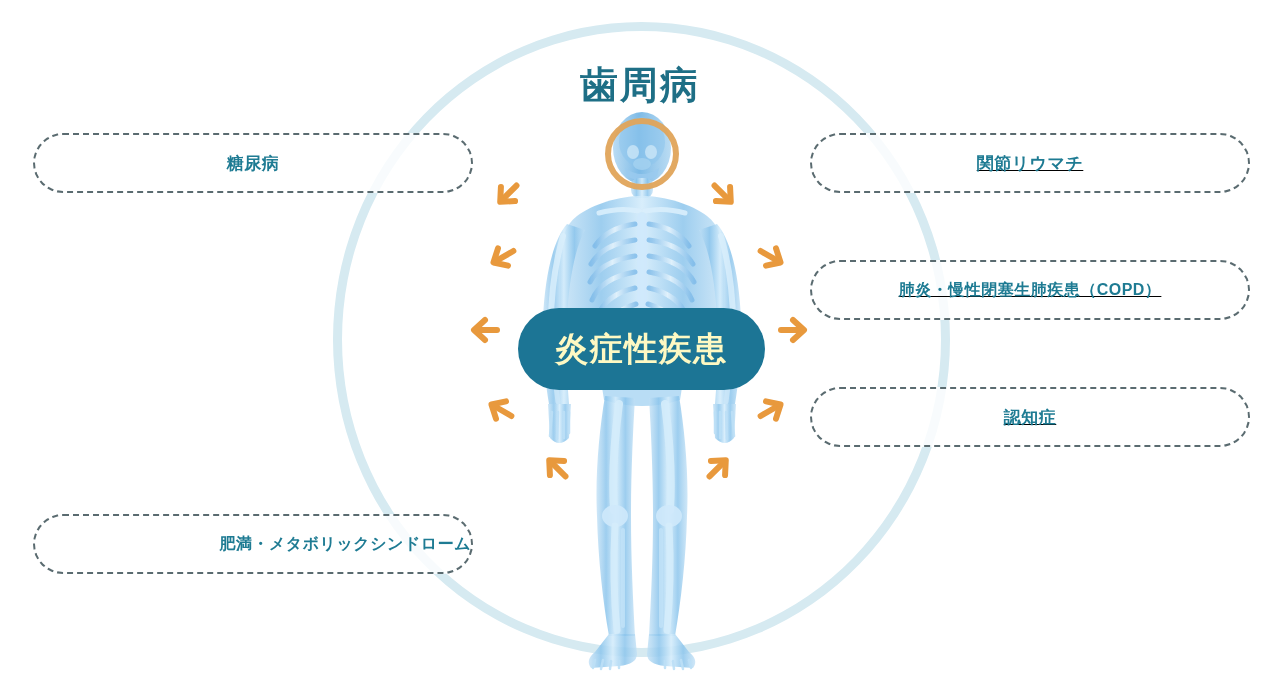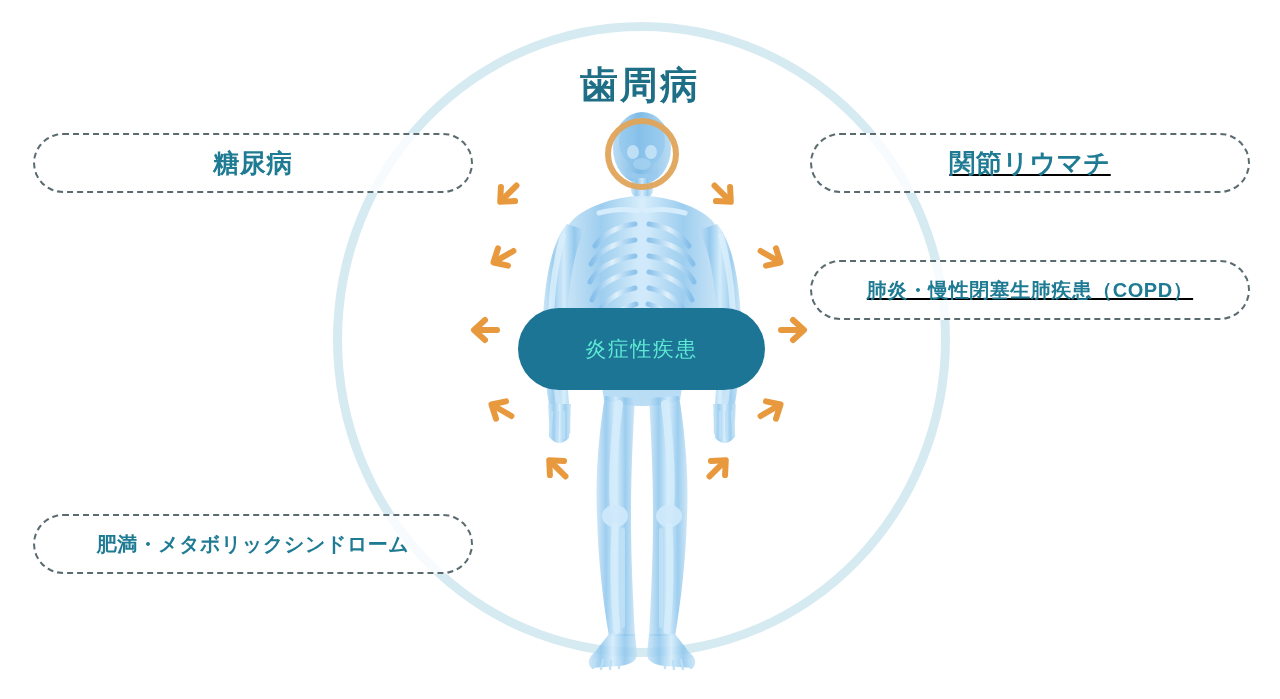--- a/index.html
+++ b/index.html
@@ -50,23 +50,23 @@
     width: 247px;
     height: 82px;
     background: #1c7595;
     border-radius: 44px;
     display: flex;
     align-items: center;
     justify-content: center;
     z-index: 6;
   }
   #inflammation-badge .badge-text {
-    color: #5eead4;
-    font-size: 21px;
-    font-weight: normal;
+    color: #fef9c3;
+    font-size: 33px;
+    font-weight: bold;
     letter-spacing: 1.5px;
     white-space: nowrap;
   }
 
   
   #page-title {
     position: absolute;
     left: 0;
     top: 60px;
     width: 1280px;
@@ -86,33 +86,33 @@
     border-radius: 32px;
     background: rgba(255,255,255,0.82);
     display: flex;
     align-items: center;
     justify-content: center;
     box-sizing: border-box;
     z-index: 5;
   }
   .disease-pill .pill-text {
     color: #1e7b93;
-    font-size: 26px;
+    font-size: 17px;
     font-weight: bold;
     letter-spacing: 0.5px;
     white-space: nowrap;
   }
   .pill-left  { left: 33px;  width: 440px; }
   .pill-right { left: 810px; width: 440px; text-decoration: underline; }
   .row-1 { top: 133px; }
   .row-2 { top: 260px; }
   .row-3 { top: 387px; }
-  .row-4 { top: 514px; }
-
-  .pill-wide .pill-text { font-size: 20px; }
+  .row-4 { top: 514px; justify-content: flex-end; }
+
+  .pill-wide .pill-text { font-size: 16px; }
 
   
   .arrow {
     position: absolute;
     width: 42px;
     height: 42px;
     z-index: 4;
   }
   .arrow svg { display: block; width: 100%; height: 100%; }
 </style>
@@ -259,20 +259,23 @@
   <div class="disease-pill pill-left row-4 pill-wide">
     <span class="pill-text">肥満・メタボリックシンドローム</span>
   </div>
 
   <div class="disease-pill pill-right row-1">
     <span class="pill-text">関節リウマチ</span>
   </div>
   <div class="disease-pill pill-right row-2 pill-wide">
     <span class="pill-text">肺炎・慢性閉塞生肺疾患（COPD）</span>
   </div>
+  <div class="disease-pill pill-right row-3">
+    <span class="pill-text">認知症</span>
+  </div>
 
   <div class="arrow" style="left:487px; top:173px; transform:rotate(-45deg);">
     <svg viewBox="0 0 42 42" xmlns="http://www.w3.org/2000/svg">
       <g stroke="#e8993d" stroke-width="6" stroke-linecap="round" stroke-linejoin="round" fill="none">
         <path d="M33 21 L12 21"></path>
         <path d="M21 11 L10 21 L21 31"></path>
       </g>
     </svg>
   </div>
   <div class="arrow" style="left:702px; top:173px; transform:rotate(45deg);">

